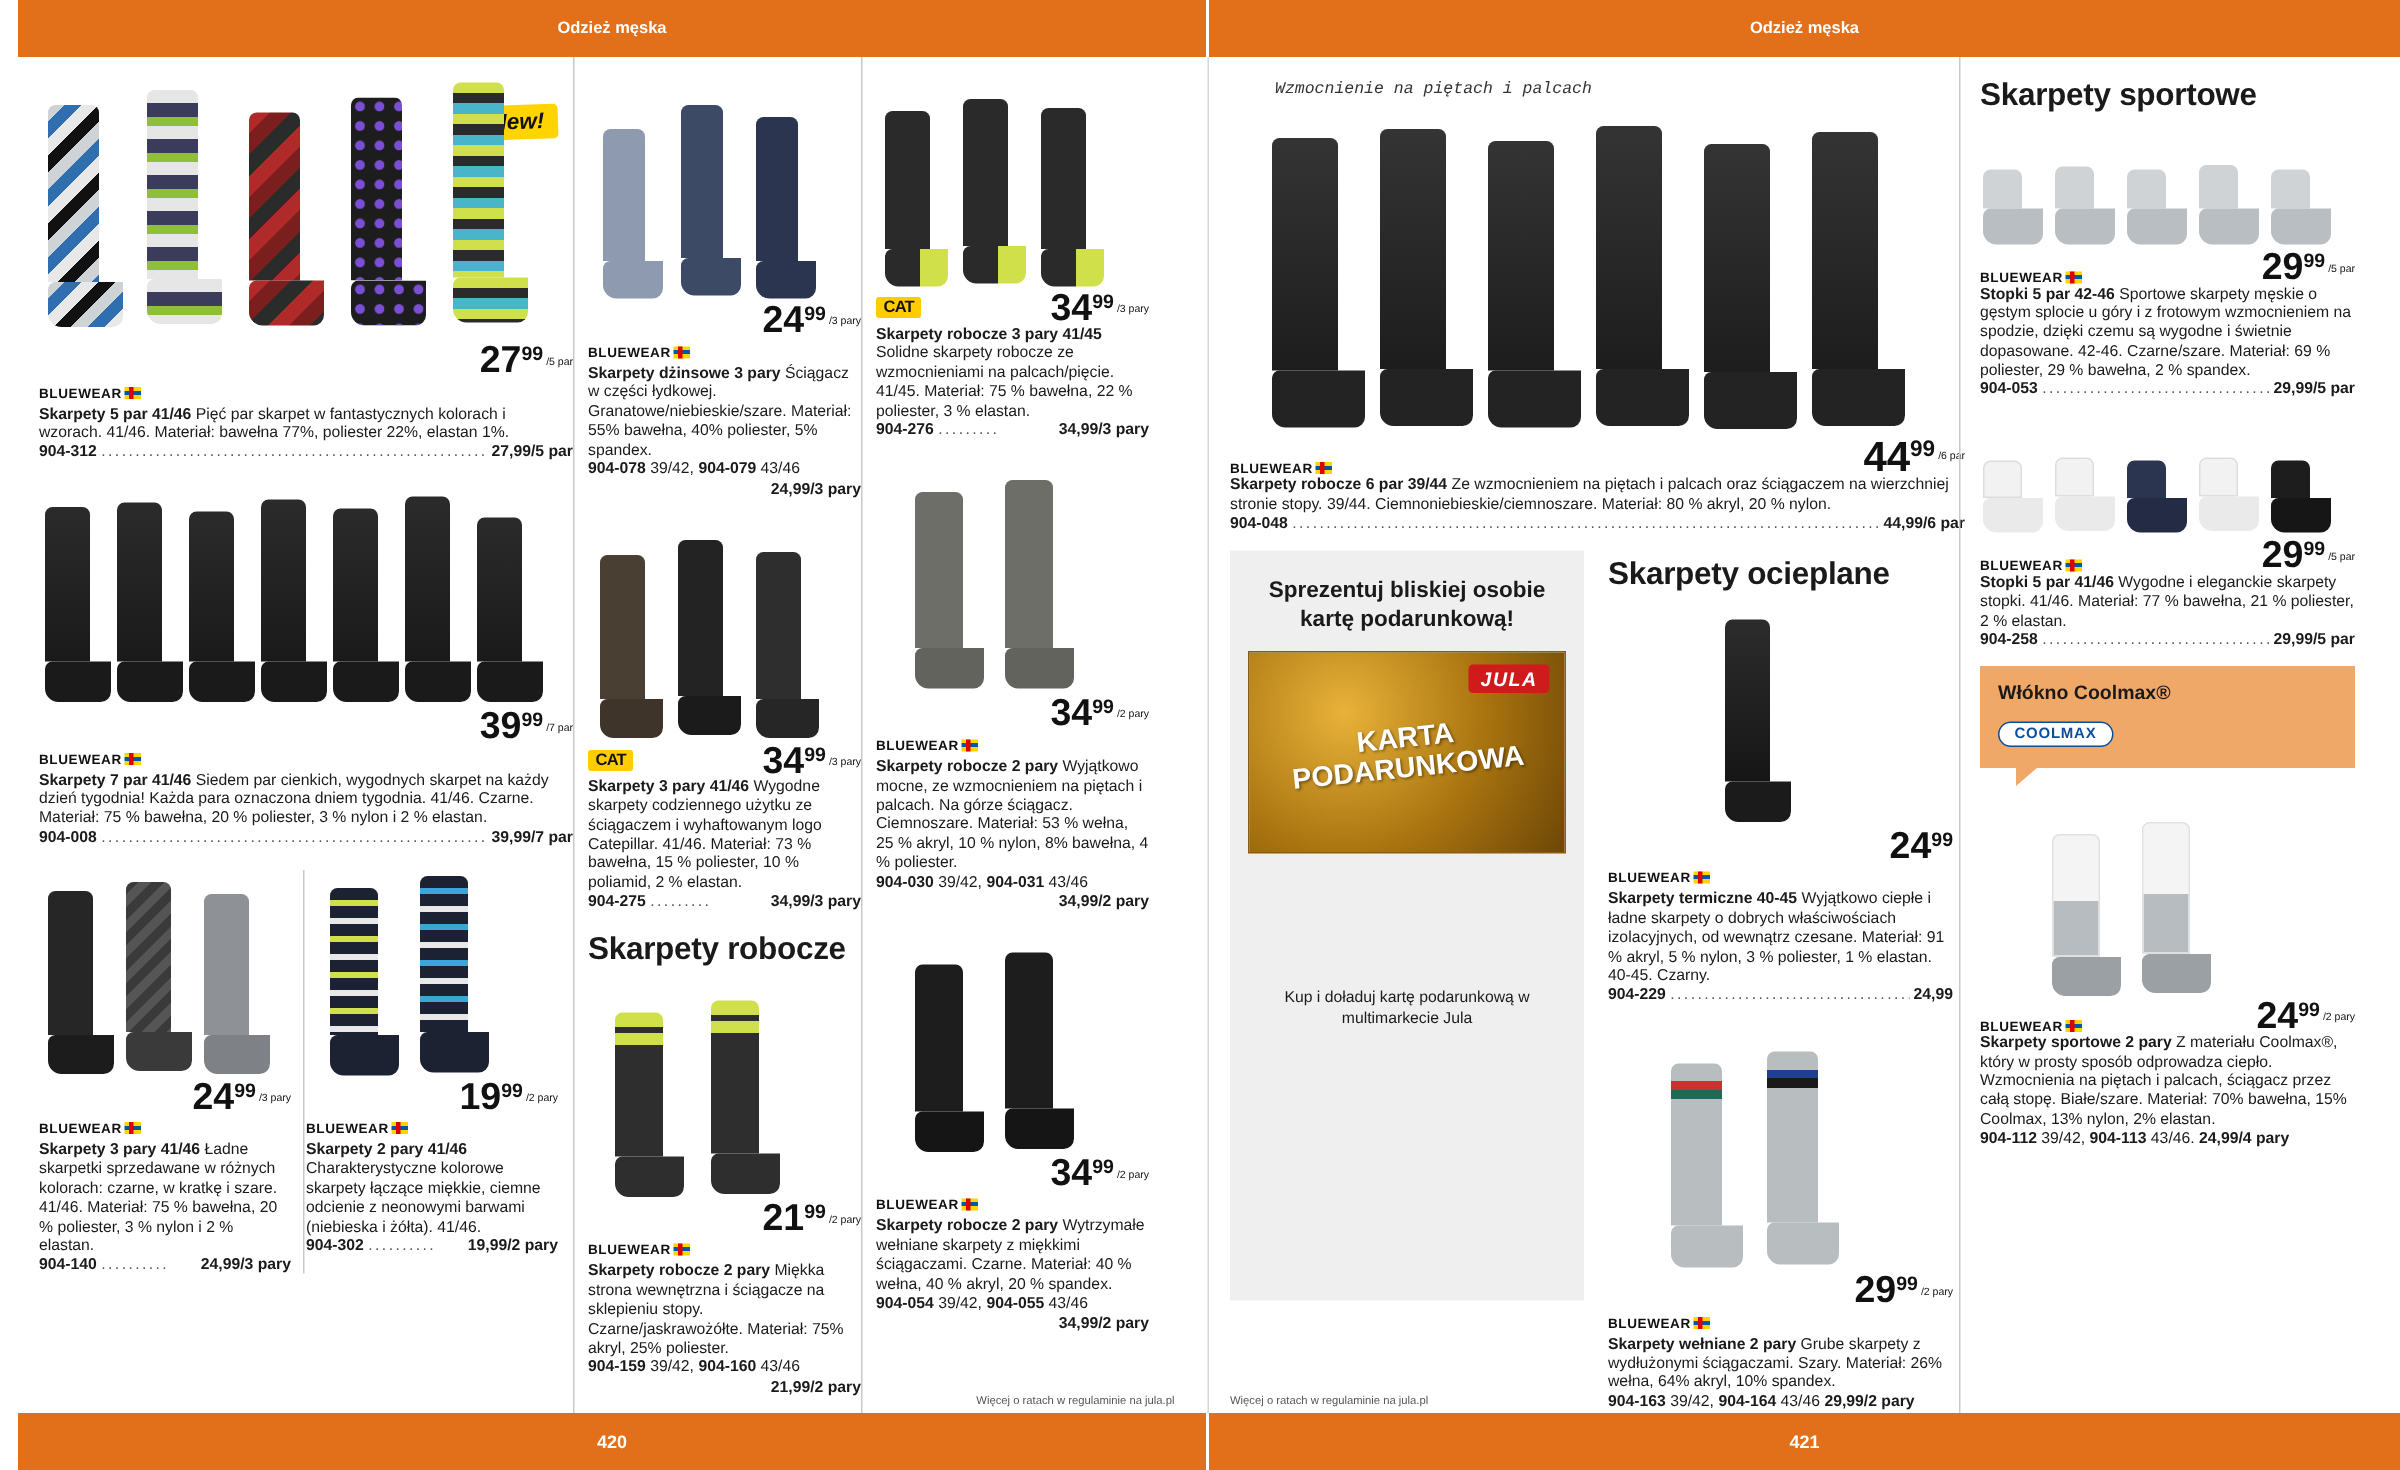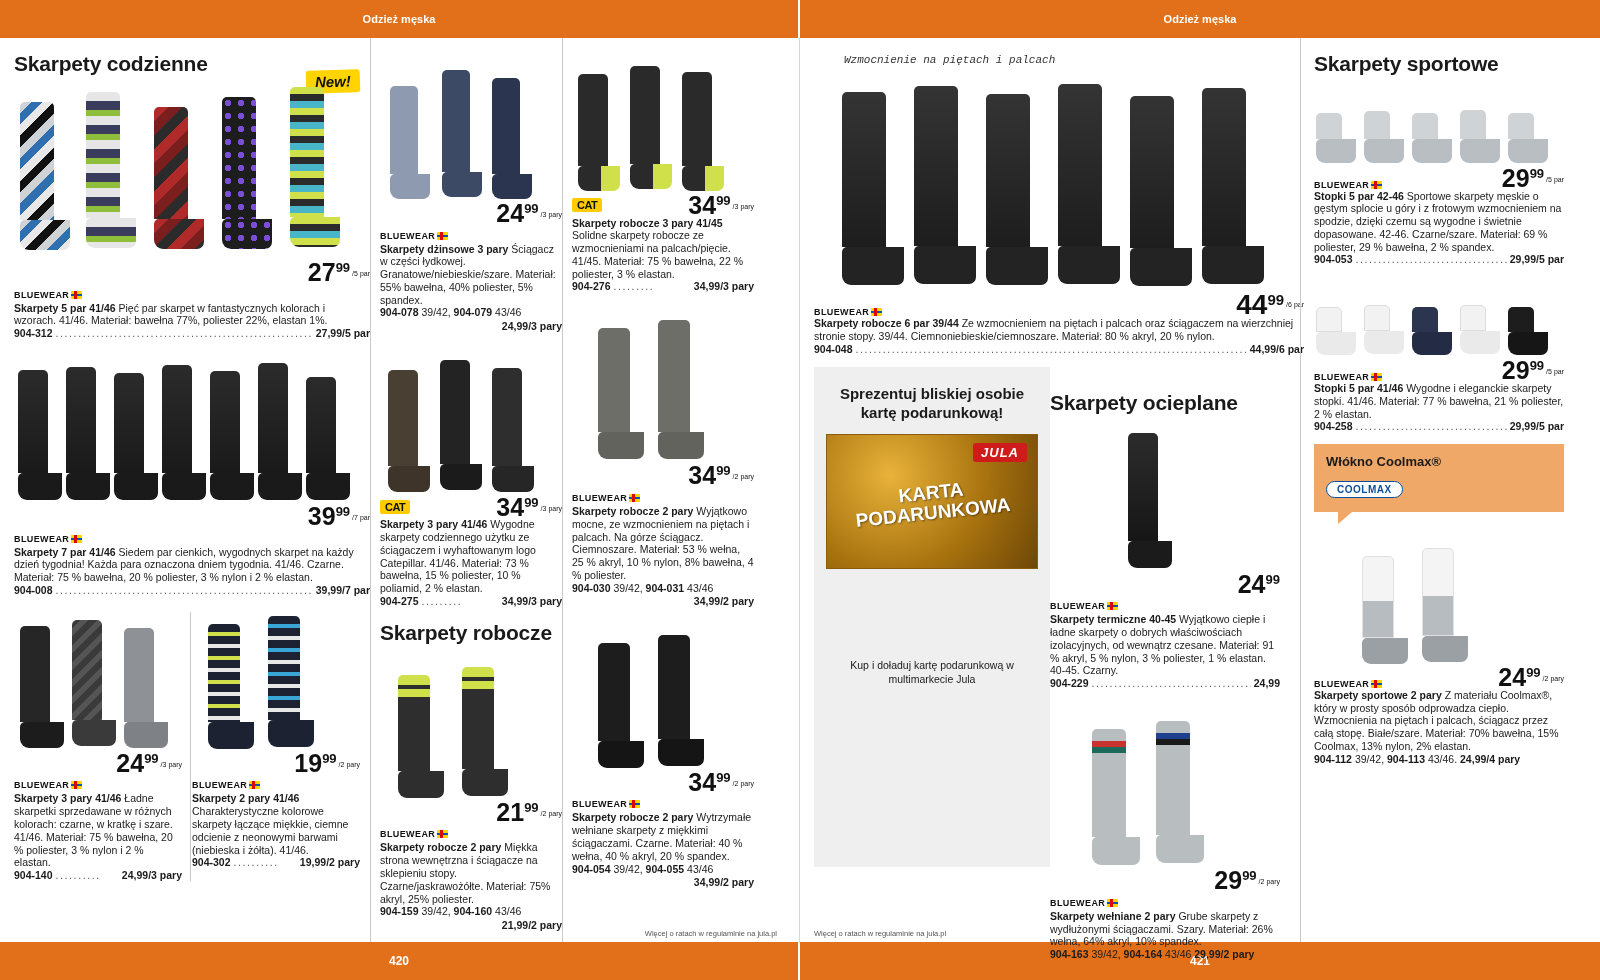--- a/index.html
+++ b/index.html
@@ -9,20 +9,21 @@
     background:#ffffff;
     font-family:"Liberation Sans", sans-serif;
     color:#1a1a1a;
     position:relative;
     overflow:hidden;
   }
   .page {
     position:absolute; inset:0;
     display:flex;
     flex-direction:column;
+    padding-left:12px;
   }
   
   .topbar {
     height:38px;
     background:#e2701a;
     display:flex;
     flex-shrink:0;
   }
   .topbar .half {
     width:50%;
@@ -272,21 +273,20 @@
     </div>
   </div>
 
   <div class="spread">
 
     <div class="sheet left">
 
       <div class="cols" style="height:830px;">
 
         <div class="col" style="width:356px;">
-          <div class="section-title">Skarpety codzienne</div>
 
           
           <div class="new-badge" style="right:10px; top:22px;">New!</div>
 
           
           <div class="socks" style="height:175px; margin-top:2px;">
             <div class="sock" style="left:6px; width:34px; height:155px;">
               <div class="leg" style="height:118px; background:repeating-linear-gradient(135deg,#cfd3d6 0 8px,#2f6fb0 8px 16px,#e8e8e8 16px 24px,#111 24px 32px);"></div>
               <div class="foot" style="top:118px; width:50px; height:30px; background:repeating-linear-gradient(135deg,#cfd3d6 0 8px,#2f6fb0 8px 16px,#e8e8e8 16px 24px,#111 24px 32px);"></div>
             </div>
@@ -726,32 +726,32 @@
           <div class="body">
             <span class="prodname">Skarpety robocze 6 par 39/44</span>
             <span>Ze wzmocnieniem na piętach i palcach oraz ściągaczem na wierzchniej stronie stopy. 39/44. Ciemnoniebieskie/ciemnoszare. Materiał: 80 % akryl, 20 % nylon.</span>
           </div>
           <div class="pricerow">
             <span>904-048</span>
             <span class="dots">...............................................................................................</span>
             <span>44,99/6 par</span>
           </div>
 
-          <div style="display:flex; gap:0; margin-top:12px;">
+          <div style="display:flex; gap:16px; margin-top:12px;">
 
             <div class="giftbox" style="width:236px; height:500px;">
               <h3>Sprezentuj bliskiej osobie kartę podarunkową!</h3>
               <div class="giftcard">
                 <span class="jula">JULA</span>
                 <div class="ktxt">KARTA PODARUNKOWA</div>
               </div>
               <div class="sub">Kup i doładuj kartę podarunkową w multimarkecie Jula</div>
             </div>
 
-            <div style="width:230px; position:relative;margin-top:20px;">
+            <div style="width:230px; position:relative;">
               <div class="section-title">Skarpety ocieplane</div>
 
               <div class="socks" style="height:150px; margin-top:8px;">
                 <div class="sock" style="left:78px; width:30px; height:140px;">
                     <div class="leg" style="height:108px;background:linear-gradient(#2c2c2c,#161616);"></div>
                     <div class="foot" style="top:108px;width:44px;height:27px;background:#1b1b1b;"></div>
                   </div>
               </div>
 
               <div class="hdr-row">

